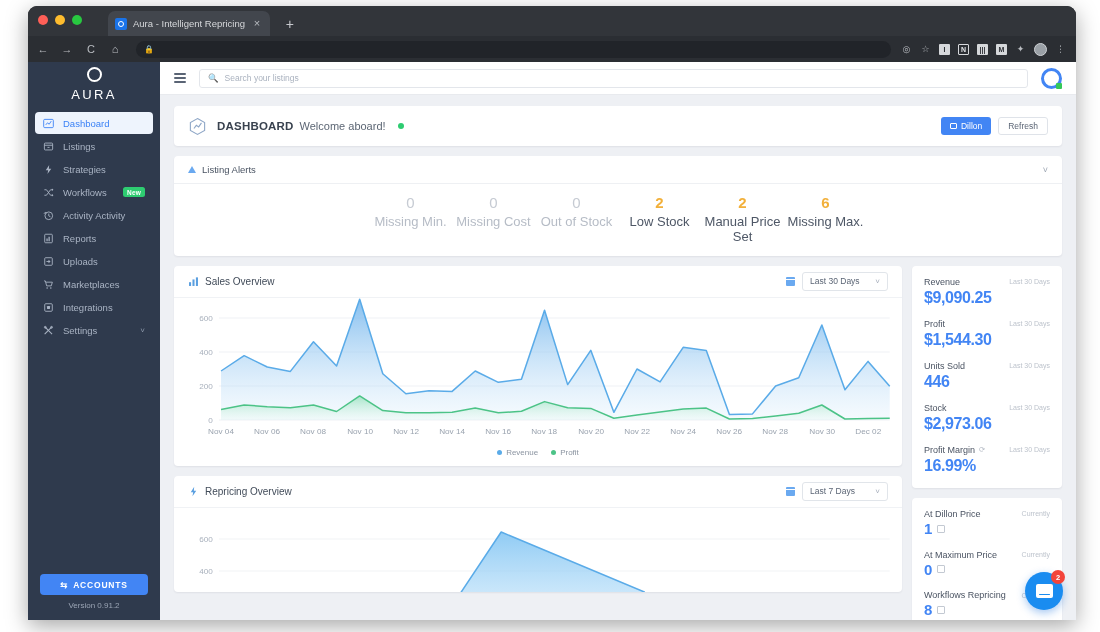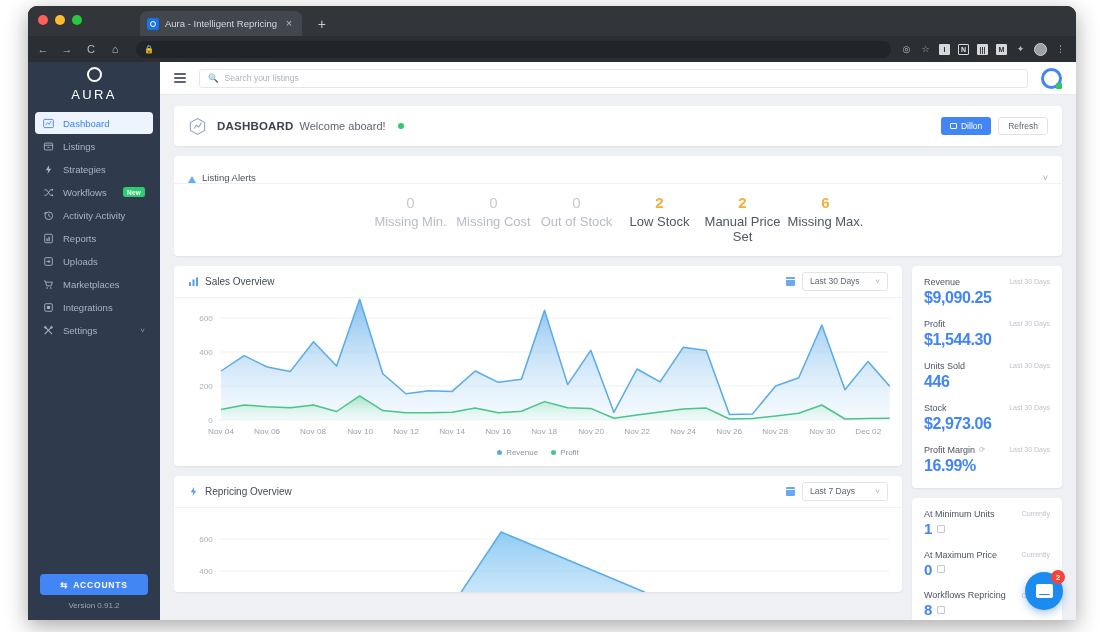--- a/index.html
+++ b/index.html
@@ -40,21 +40,21 @@
   .traffic {
     display: flex; align-items: center; gap: 7px;
     position: absolute; left: 10px; top: 9px;
   }
   .dot { width: 10px; height: 10px; border-radius: 50%; }
   .dot.red { background: #ff5f57; }
   .dot.yellow { background: #febc2e; }
   .dot.green { background: #28c840; }
 
   .tab {
-    margin-left: 104px;
+    margin-left: 72px;
     height: 25px;
     min-width: 150px;
     background: #42464d;
     border-radius: 7px 7px 0 0;
     display: flex; align-items: center;
     padding: 0 7px;
     gap: 6px;
   }
   .tab-favicon {
     width: 12px; height: 12px; border-radius: 2px;
@@ -346,21 +346,21 @@
     font-size: 8.5px;
     height: 18px;
     border-radius: 3px;
     display: flex; align-items: center;
     padding: 0 9px;
   }
 
   
   .alerts-head {
     height: 28px;
-    display: flex; align-items: flex-end;
+    display: flex; align-items: center;
     padding: 0 14px;
     gap: 6px;
     border-bottom: 1px solid #eef0f3;
   }
   .alert-tri {
     width: 0; height: 0;
     border-left: 4px solid transparent;
     border-right: 4px solid transparent;
     border-bottom: 7px solid #6aa9f0;
   }
@@ -931,21 +931,21 @@
                     <span class="metric-period">Last 30 Days</span>
                   </div>
                   <div class="metric-value">16.99%</div>
                 </div>
 
               </div>
 
               <div class="card metrics-card" style="margin-bottom:0">
                 <div class="metric">
                   <div class="metric-top">
-                    <span class="metric-name">At Minimum Units</span>
+                    <span class="metric-name">At Dillon Price</span>
                     <span class="metric-period">Currently</span>
                   </div>
                   <div class="metric-value-row">
                     <span class="metric-value sm">1</span>
                     <span class="mini-ico"></span>
                   </div>
                 </div>
 
                 <div class="metric">
                   <div class="metric-top">

